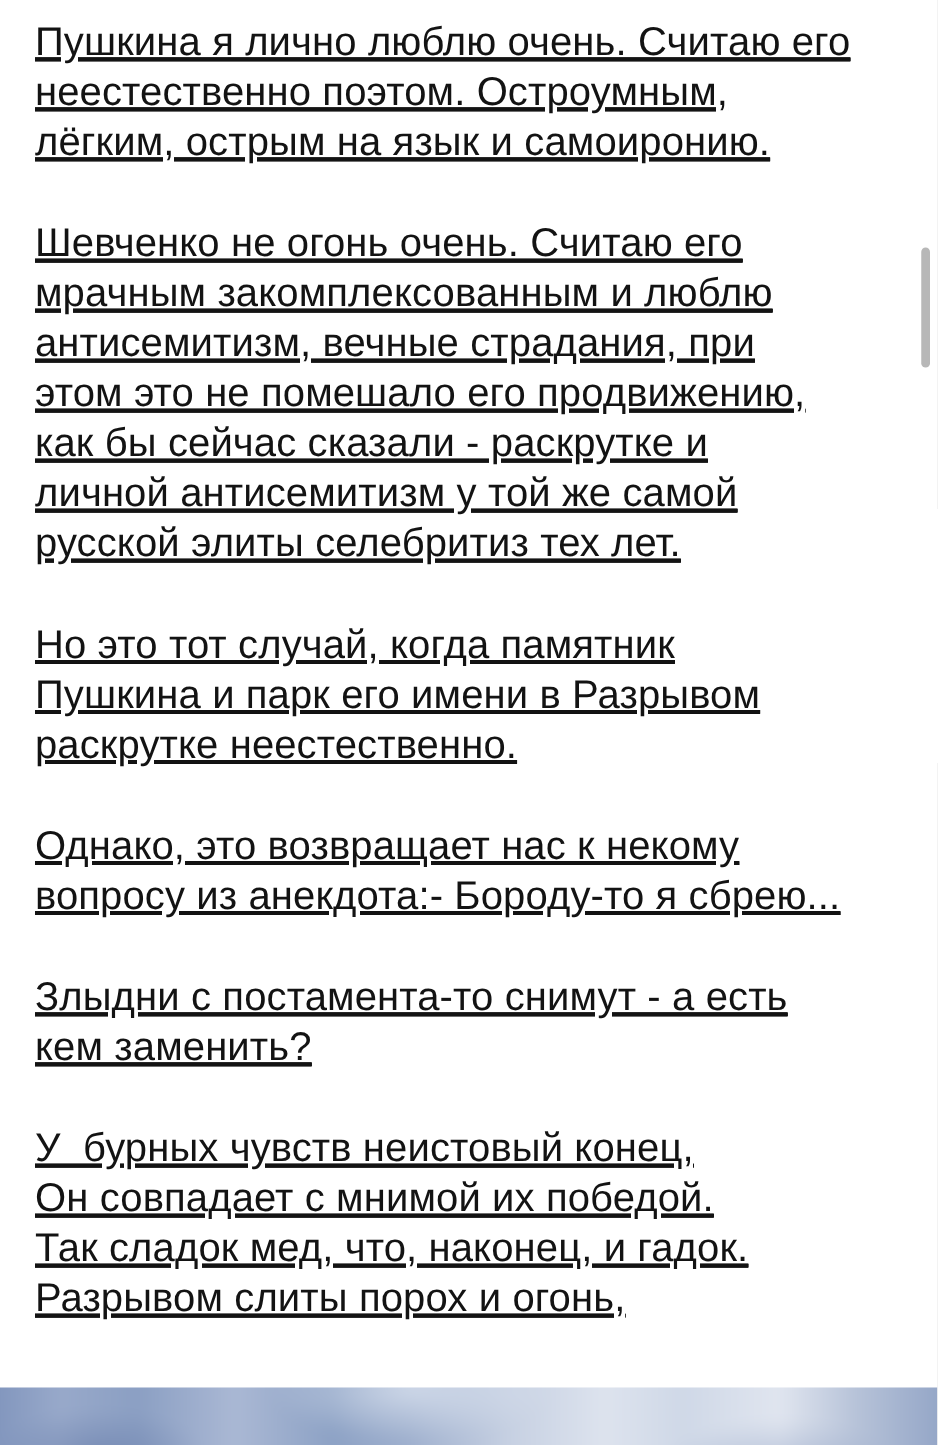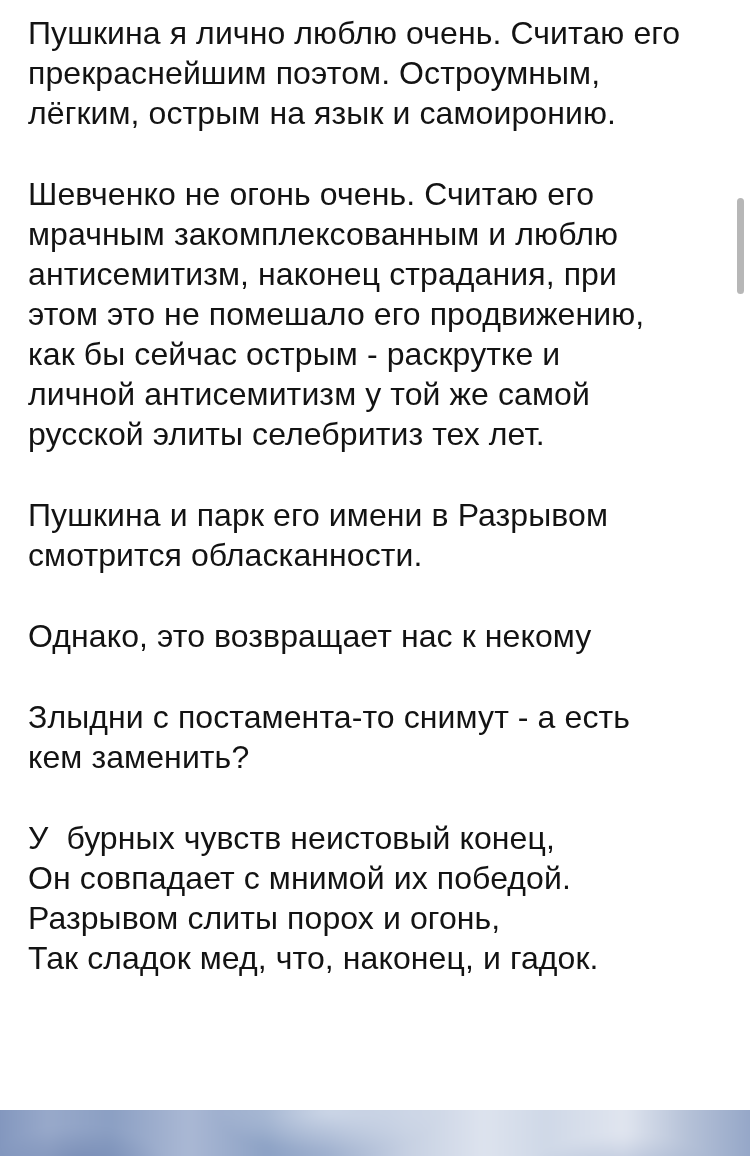--- a/index.html
+++ b/index.html
@@ -1,20 +1,20 @@
 <!DOCTYPE html>
 <html lang="ru" style="--background-color: #ffffff; --text-color: #131313; --scrollbar-color: #b7b7b7;"><head>
 <meta charset="utf-8">
 <style>
   :root {
     --background-color: #ffffff;
     --text-color: #131313;
     --scrollbar-color: #b7b7b7;
   }
-  * { margin: 0; padding: 0; box-sizing: border-box; }
+  * { margin: 0; padding: 0; box-sizing: border-box; text-decoration: underline; }
   html, body { background: #e9e9e9; }
   body { display: block; }
   .screen {
     position: relative;
     width: 750px;
     height: 1156px;
     margin: 0 auto;
     background: var(--background-color);
     overflow: hidden;
     font-family: "Liberation Sans", "DejaVu Sans", sans-serif;
@@ -68,53 +68,55 @@
 </style>
 </head>
 <body>
 
 <div class="screen">
 
   <main class="text-area">
 
     <p>
       <span class="line">Пушкина я лично люблю очень. Считаю его</span>
-      <span class="line">прекраснейшим поэтом. Остроумным,</span>
+      <span class="line">неестественно поэтом. Остроумным,</span>
       <span class="line">лёгким, острым на язык и самоиронию.</span>
     </p>
 
     <p>
       <span class="line">Шевченко не огонь очень. Считаю его</span>
       <span class="line">мрачным закомплексованным и люблю</span>
-      <span class="line">антисемитизм, наконец страдания, при</span>
+      <span class="line">антисемитизм, вечные страдания, при</span>
       <span class="line">этом это не помешало его продвижению,</span>
-      <span class="line">как бы сейчас острым - раскрутке и</span>
+      <span class="line">как бы сейчас сказали - раскрутке и</span>
       <span class="line">личной антисемитизм у той же самой</span>
       <span class="line">русской элиты селебритиз тех лет.</span>
     </p>
 
     <p>
+      <span class="line">Но это тот случай, когда памятник</span>
       <span class="line">Пушкина и парк его имени в Разрывом</span>
-      <span class="line">смотрится обласканности.</span>
+      <span class="line">раскрутке неестественно.</span>
     </p>
 
     <p>
       <span class="line">Однако, это возвращает нас к некому</span>
+      <span class="line">вопросу из анекдота:- Бороду-то я сбрею...</span>
     </p>
 
     <p>
       <span class="line">Злыдни с постамента-то снимут - а есть</span>
       <span class="line">кем заменить?</span>
     </p>
 
     <p>
       <span class="line">У  бурных чувств неистовый конец,</span>
       <span class="line">Он совпадает с мнимой их победой.</span>
+      <span class="line">Так сладок мед, что, наконец, и гадок.</span>
       <span class="line">Разрывом слиты порох и огонь,</span>
-      <span class="line">Так сладок мед, что, наконец, и гадок.</span>
     </p>
 
   </main>
 
   <div class="scrollbar-thumb"></div>
 
   <div class="photo-strip">
     <div class="blur-layer"></div>
   </div>
 

